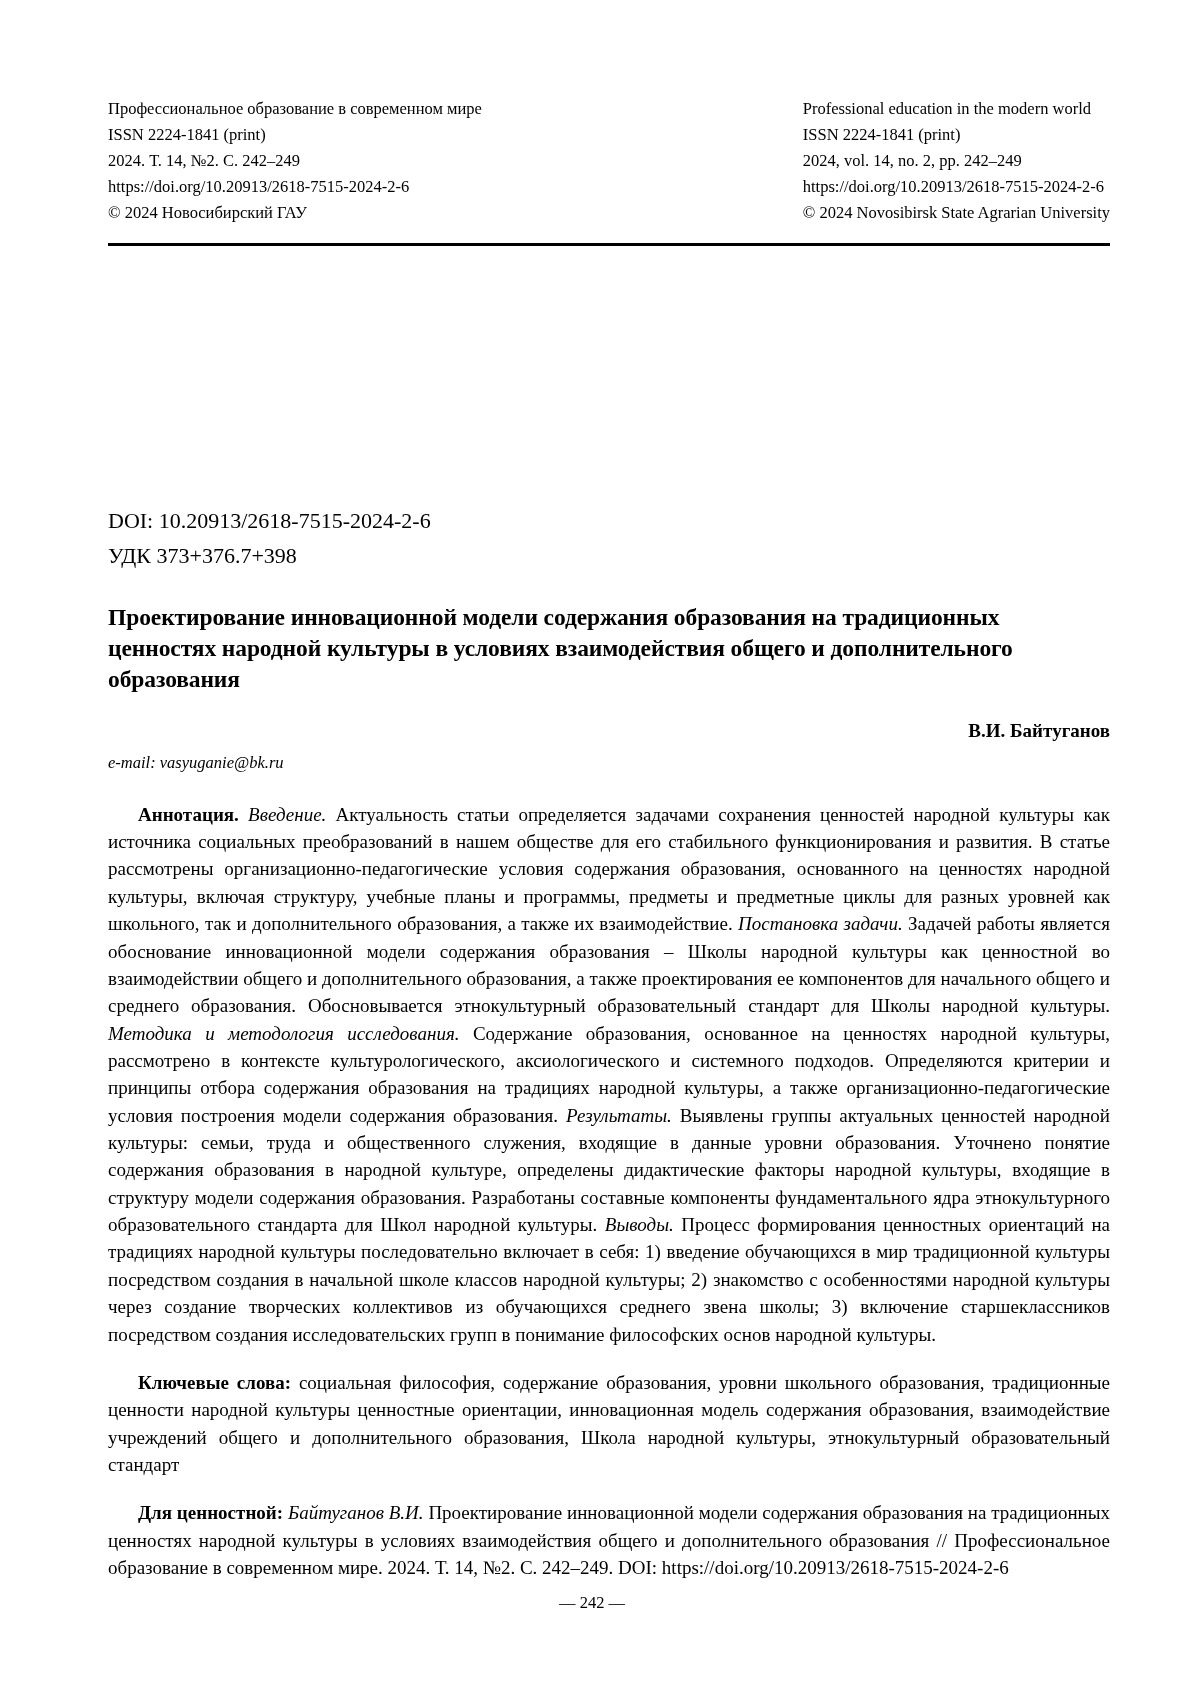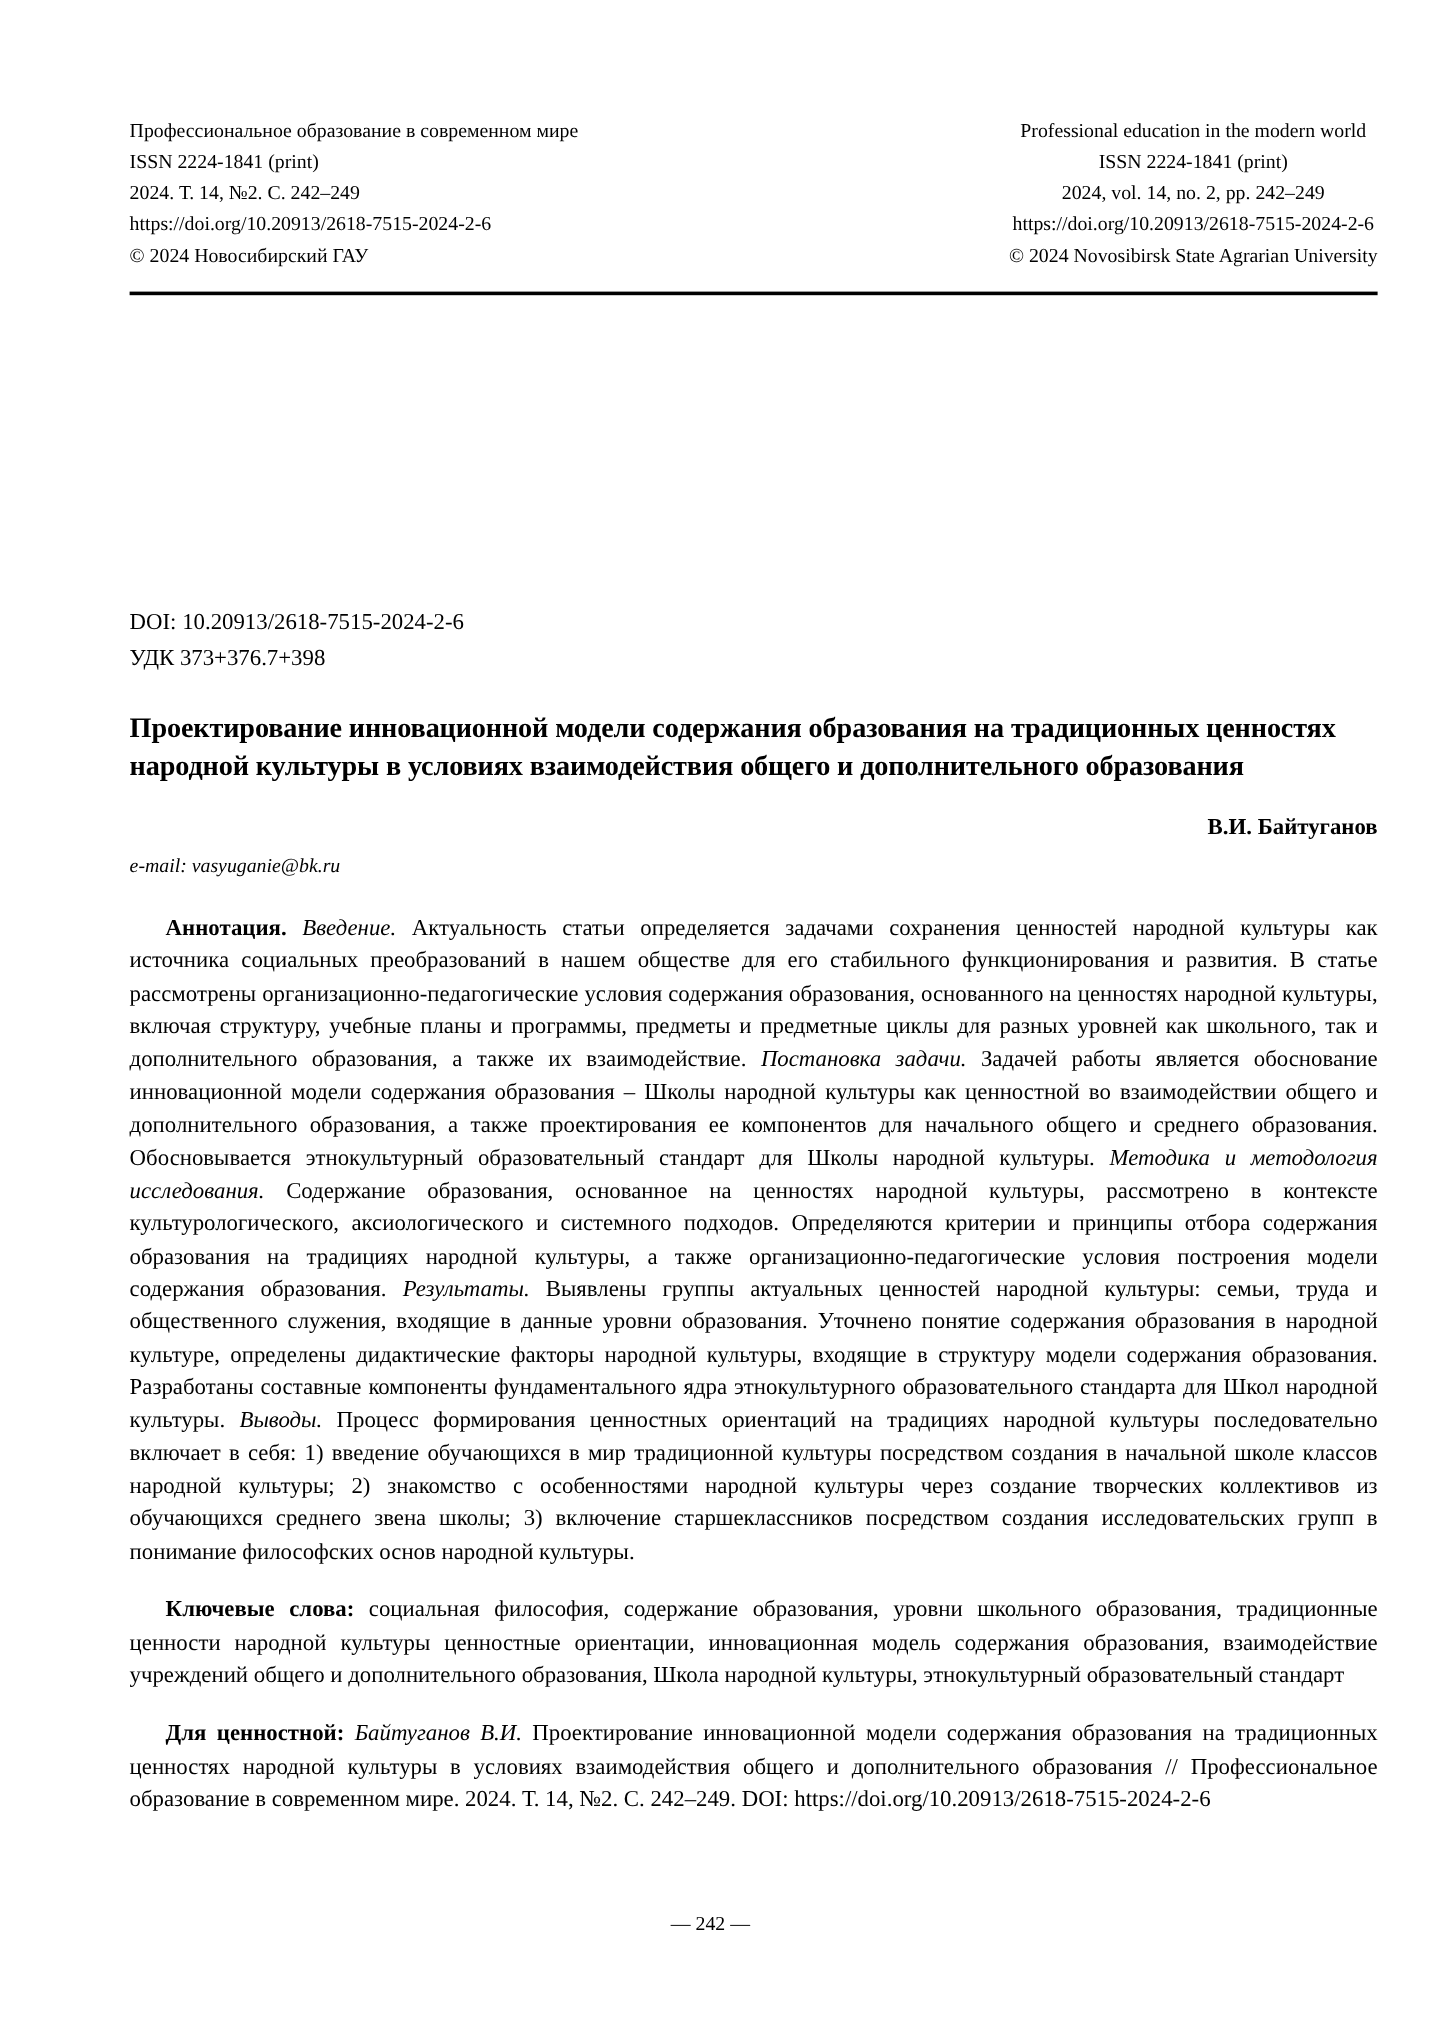--- a/index.html
+++ b/index.html
@@ -12,45 +12,45 @@
     height: 1697px;
     font-family: "Liberation Serif", "DejaVu Serif", serif;
     color: #000000;
     -webkit-font-smoothing: antialiased;
   }
   .page {
     position: relative;
     width: 1200px;
     height: 1697px;
     box-sizing: border-box;
-    padding: 96px 52px 0 108px;
+    padding: 96px 90px 0 108px;
   }
 
   
   .masthead {
     display: flex;
     justify-content: space-between;
     font-size: 16.5px;
     line-height: 1.58;
   }
   .masthead .col-left  { text-align: left; }
-  .masthead .col-right { text-align: center; }
+  .masthead .col-right { text-align: left; }
   .masthead .line { white-space: nowrap; }
 
   .rule {
     margin-top: 17px;
     border: 0;
     border-top: 3px solid #000;
     width: 100%;
   }
 
   
   .identifiers {
     margin-top: 258px;
-    font-size: 19px;
+    font-size: 22px;
     line-height: 1.58;
   }
 
   
   .article-title {
     margin-top: 28px;
     font-size: 23.5px;
     font-weight: bold;
     line-height: 1.33;
     letter-spacing: -0.1px;

